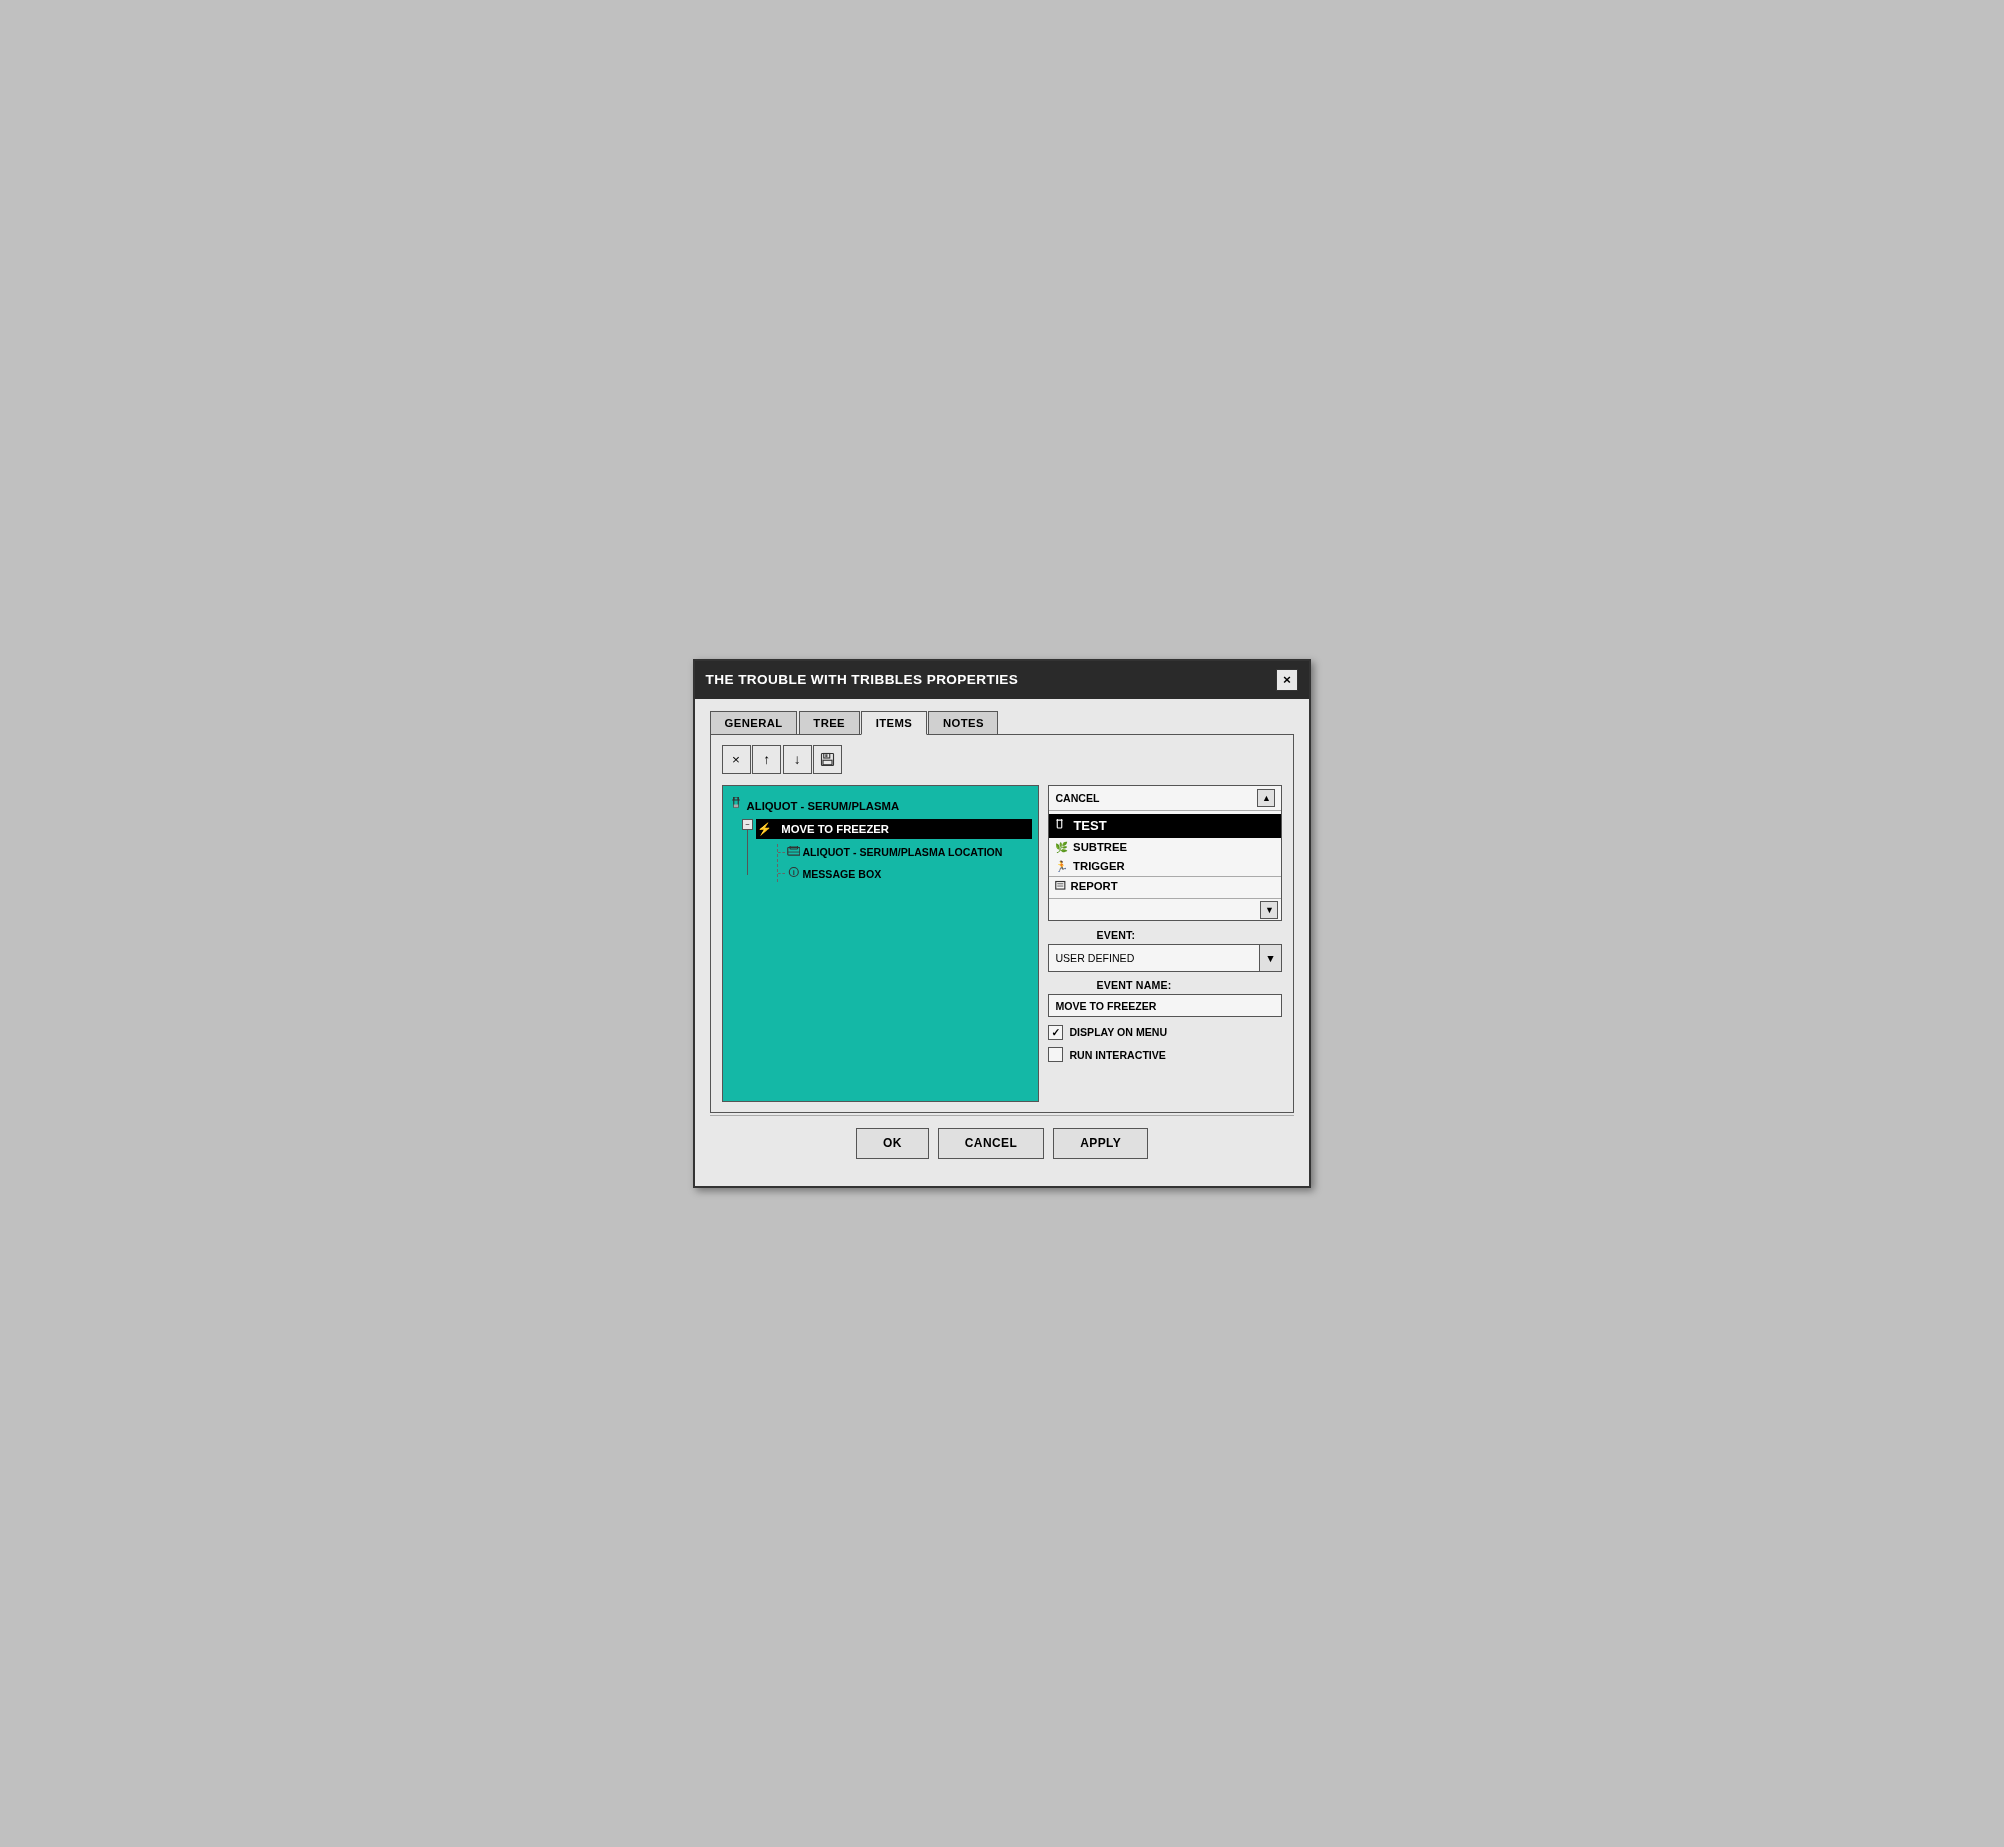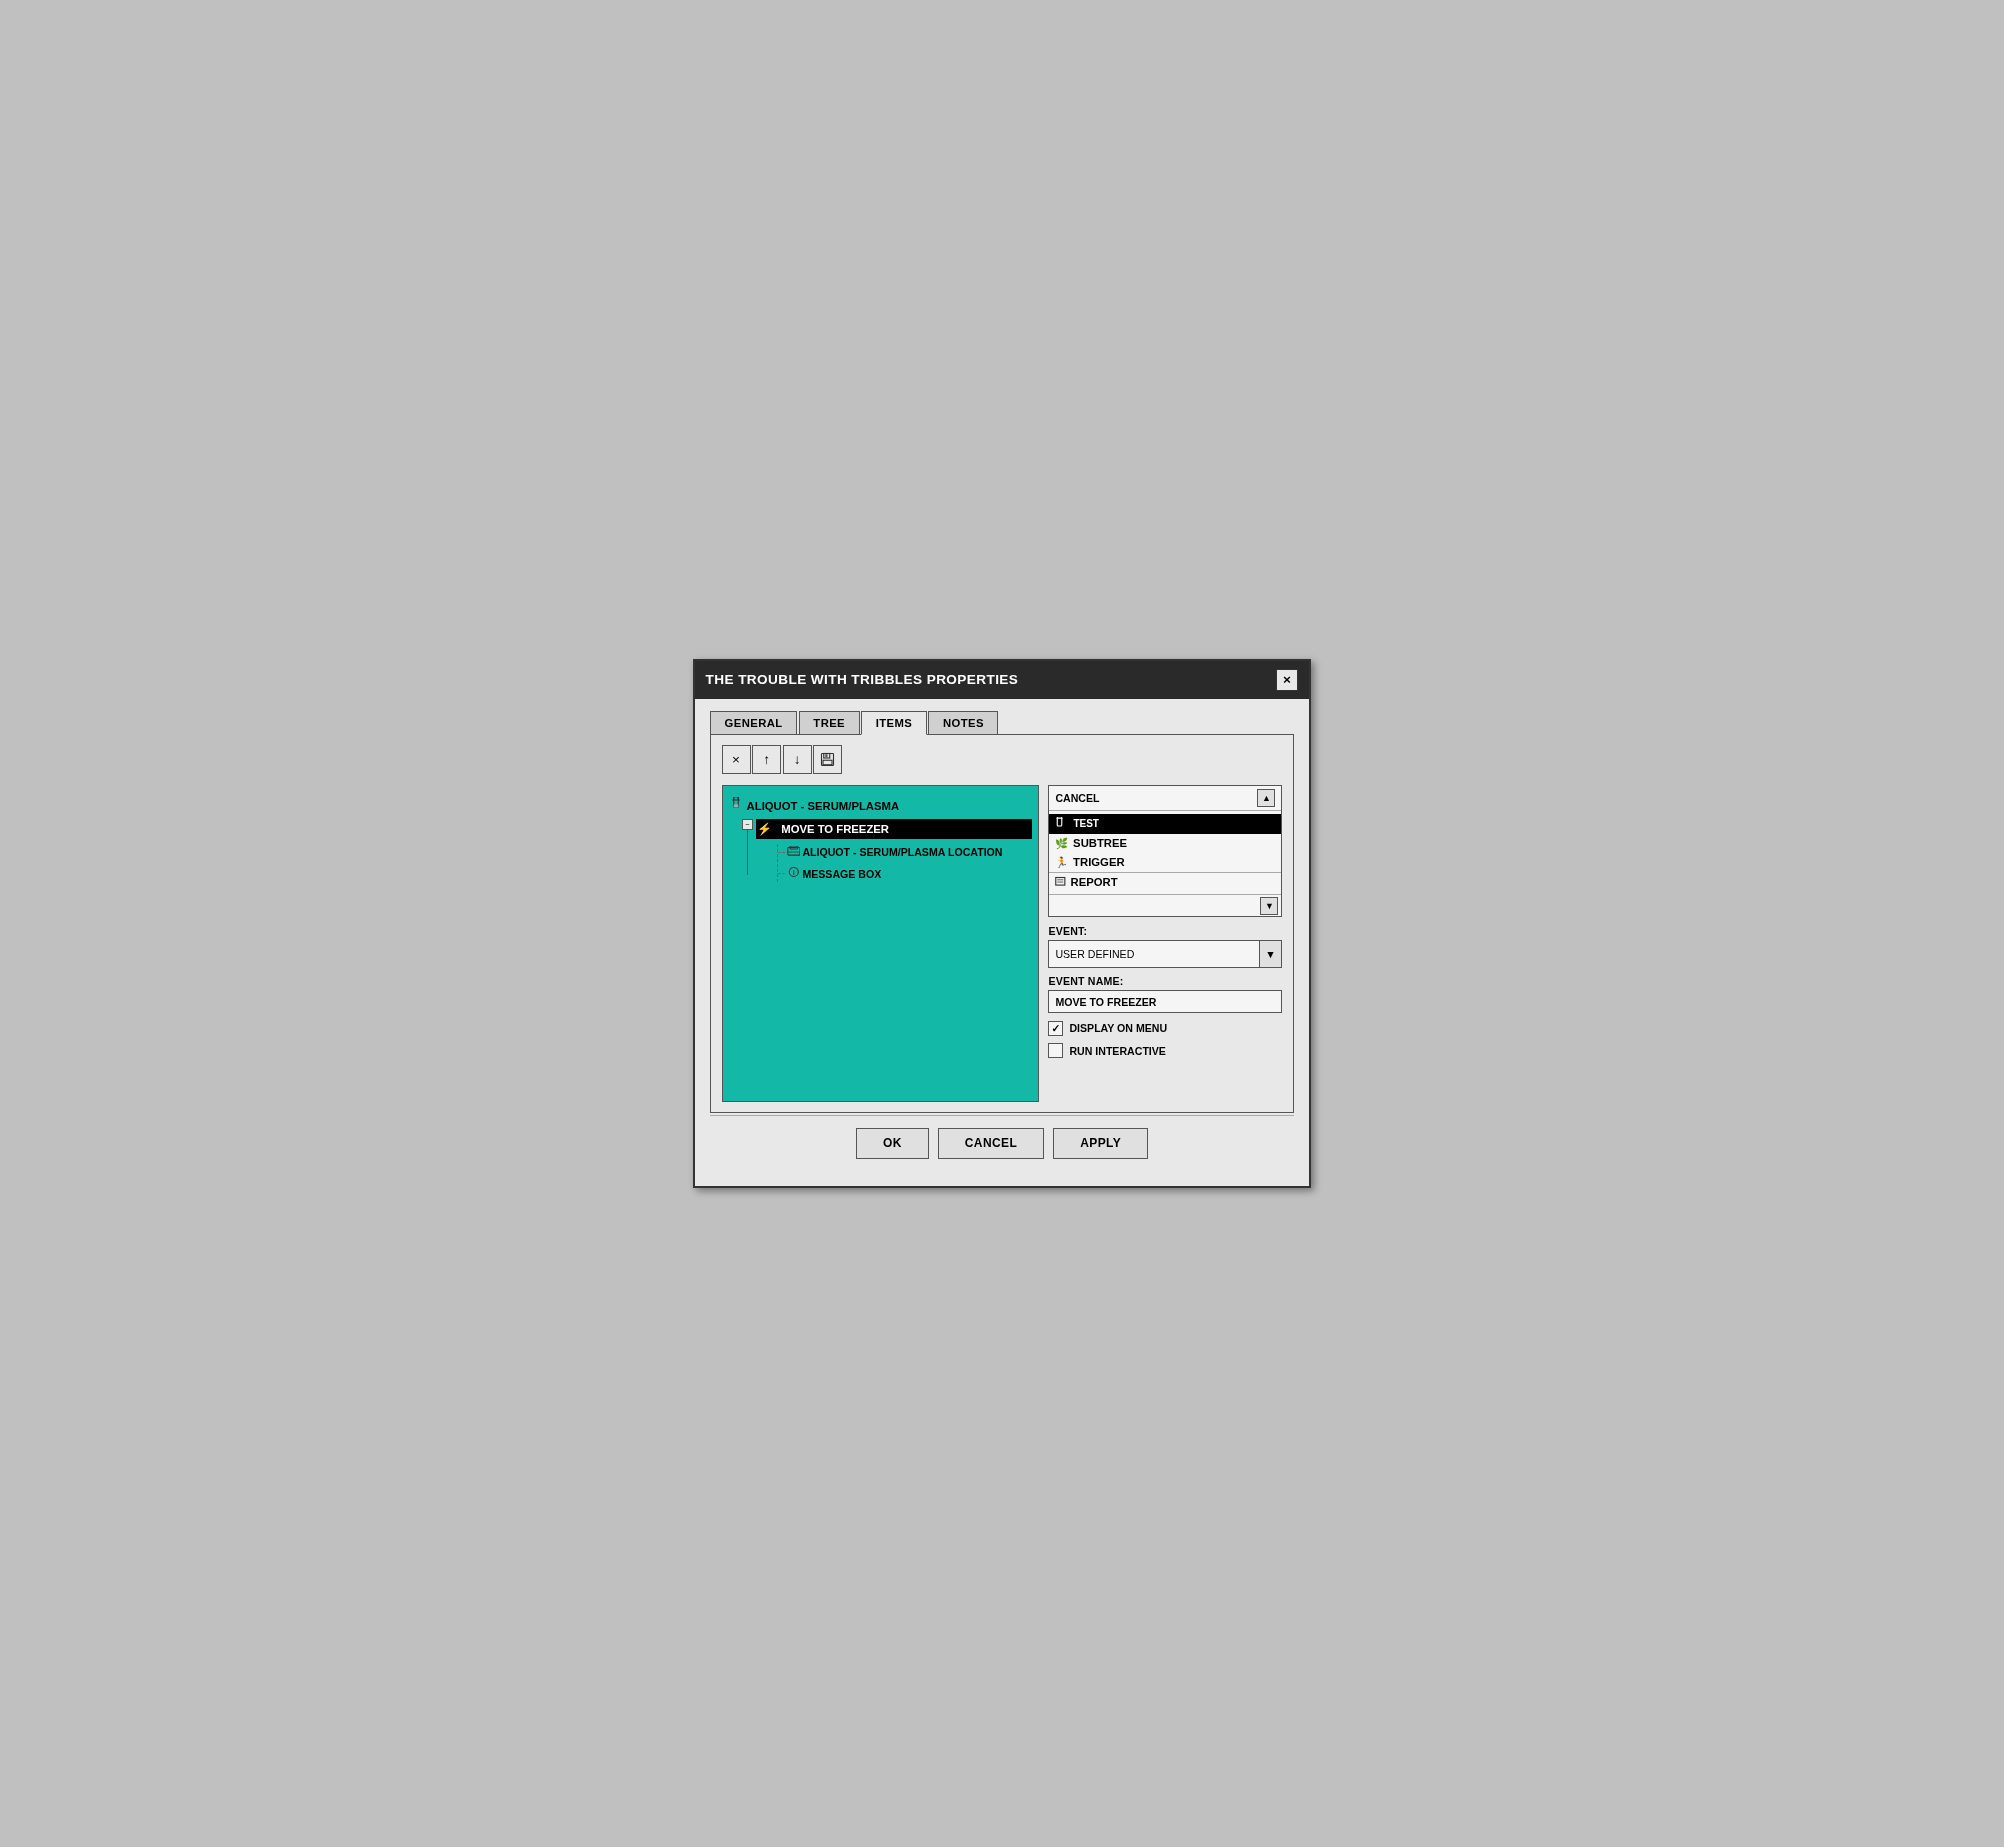--- a/index.html
+++ b/index.html
@@ -178,20 +178,21 @@
       justify-content: flex-end;
       padding: 1.5px 3px;
       border-top: 0.8px solid #aaa;
     }
 
     .label-text {
       font-size: 10.6px;
       font-weight: bold;
       margin-bottom: 3px;
       letter-spacing: 0.2px;
+      margin-left: 48px;
     }
 
     .dropdown-row {
       display: flex;
       align-items: center;
       border: 1.5px solid #555;
       background: #f5f5f5;
     }
 
     .dropdown-value {
@@ -414,21 +415,21 @@
               <div class="nodes-scroll-btn">▲</div>
             </div>
             <div class="nodes-list">
               <div class="nodes-item selected">
                 <span>
                   <svg width="9" height="12" viewBox="0 0 12 16">
                     <rect x="3" y="0" width="6" height="12" rx="1" fill="none" stroke="#fff" stroke-width="1.5"></rect>
                     <line x1="2" y1="2" x2="10" y2="2" stroke="#fff" stroke-width="1"></line>
                   </svg>
                 </span>
-                <span style="background:#000; color:#fff; padding:1.5px 4.5px; font-size:10px; font-weight:bold;">TEST</span>
+                <span style="background:#000; color:#fff; padding:1.5px 4.5px; font-size:13px; font-weight:bold;">TEST</span>
               </div>
               <div class="nodes-item">
                 <span style="font-size:10.6px;">🌿</span>
                 <span>SUBTREE</span>
               </div>
               <div class="nodes-item">
                 <span style="font-size:10.6px;">🏃</span>
                 <span>TRIGGER</span>
               </div>
               <div class="nodes-item" style="border-top:0.8px solid #aaa; padding-top:3px;">

